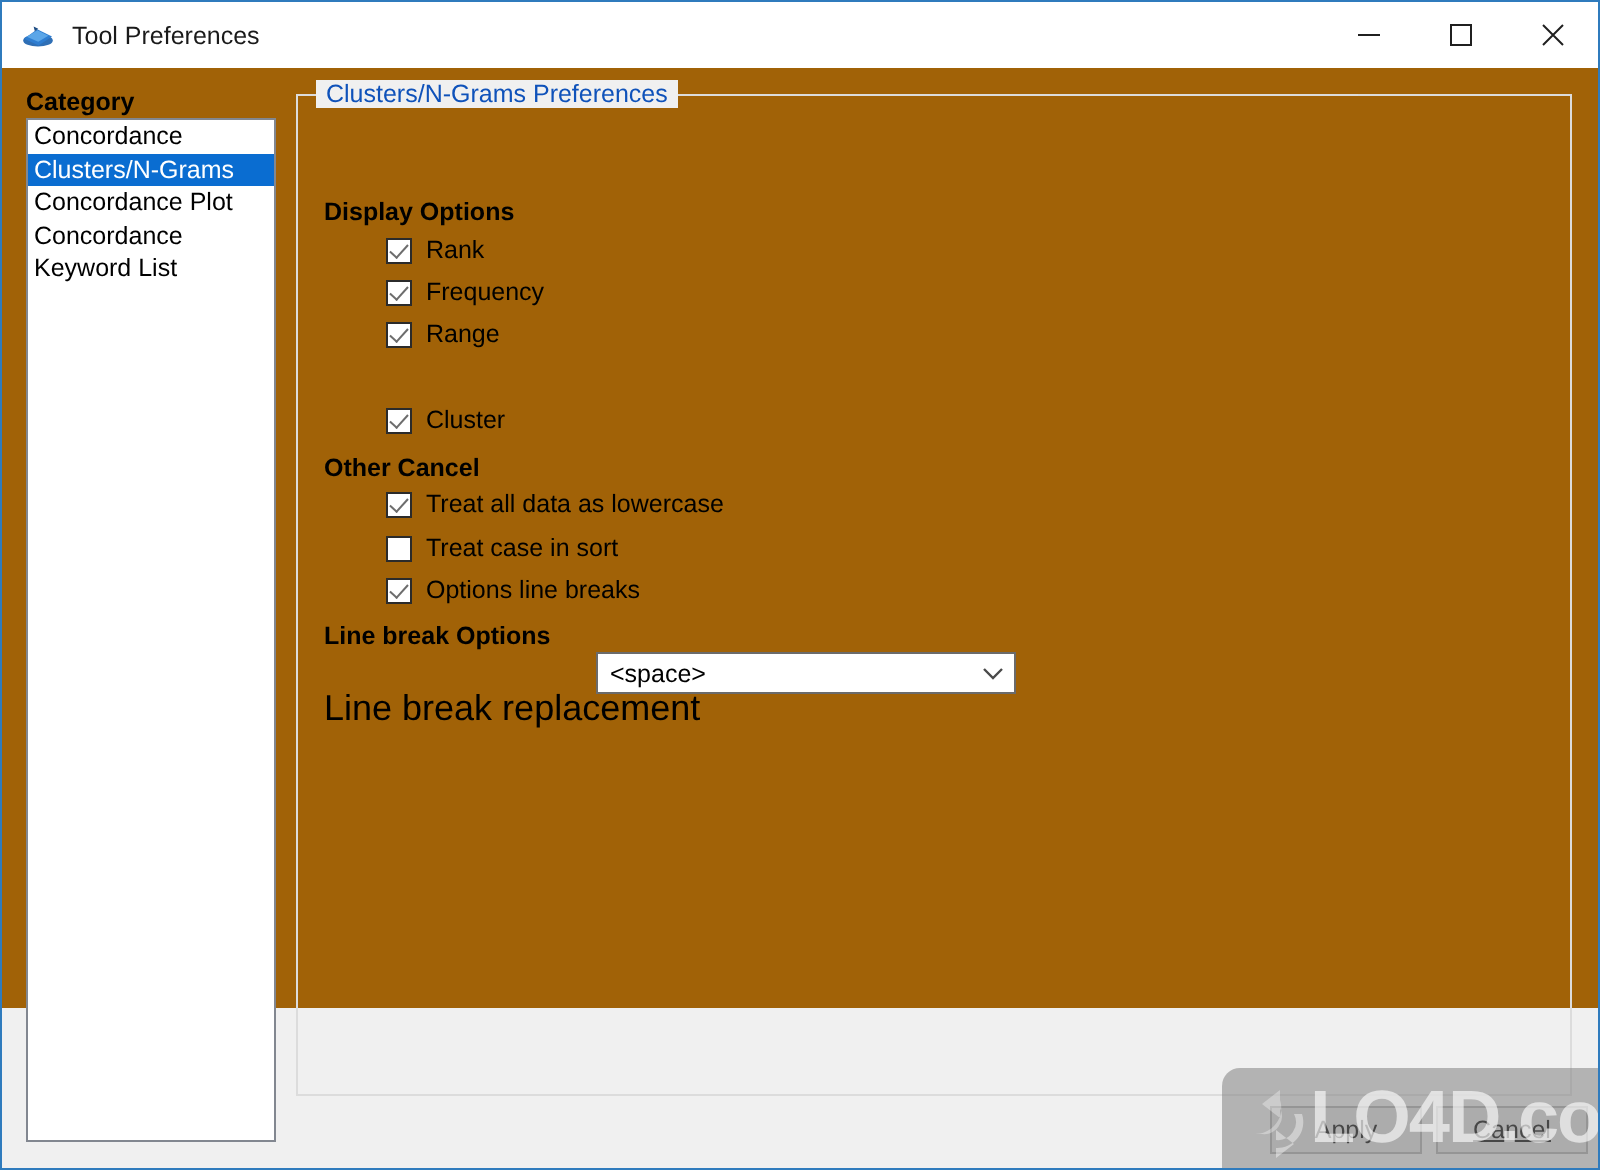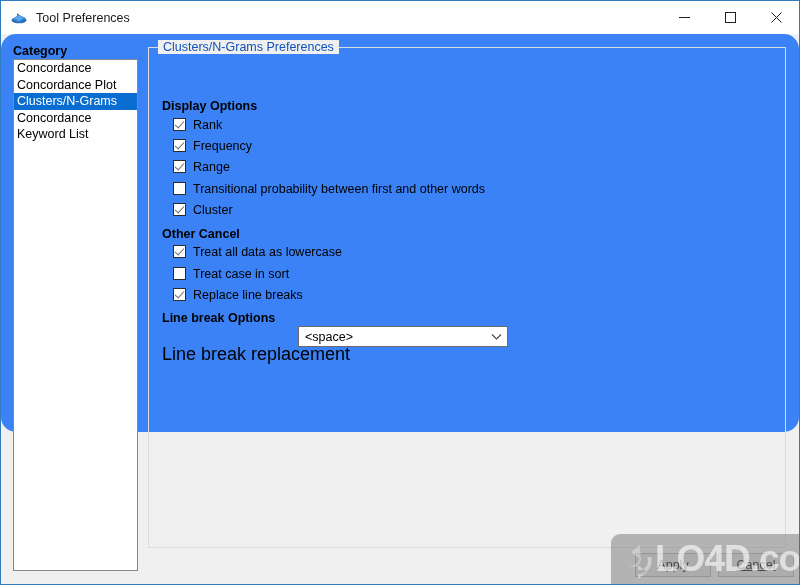--- a/index.html
+++ b/index.html
@@ -66,23 +66,22 @@
     border: none;
     padding: 0;
     cursor: default;
   }
 
   
   #client {
     position: absolute;
     left: 0; top: 33px;
     width: 798px;
-    height: 398px;
-    background: #3b82f6;
-    border-radius: 15px;
+    height: 470px;
+    background: #a16207;
   }
 
   
   #category-label {
     position: absolute;
     left: 12px; top: 10px;
     font-size: 12.5px;
     font-weight: bold;
     color: #000;
   }
@@ -134,24 +133,25 @@
     position: absolute;
     font-size: 12.5px;
     font-weight: bold;
     color: #000;
     white-space: nowrap;
   }
 
   .cb-row {
     position: absolute;
     display: flex;
-    align-items: flex-start;
+    align-items: center;
     gap: 7px;
     white-space: nowrap;
     cursor: default;
+    margin-left: 20px;
   }
   .cb-box {
     width: 13px;
     height: 13px;
     box-sizing: border-box;
     border: 1px solid #2b2b2b;
     background: #ffffff;
     flex: none;
     position: relative;
   }
@@ -296,65 +296,61 @@
         </svg>
       </button>
     </div>
   </div>
 
   <div id="client">
 
     <div id="category-label">Category</div>
     <div id="category-list">
       <div class="cat-item">Concordance</div>
+      <div class="cat-item selected">Clusters/N-Grams</div>
       <div class="cat-item">Concordance Plot</div>
-      <div class="cat-item selected">Clusters/N-Grams</div>
       <div class="cat-item">Concordance</div>
       <div class="cat-item">Keyword List</div>
     </div>
 
     <div id="pref-group"></div>
     <div id="pref-group-title">Clusters/N-Grams Preferences</div>
 
     <div class="section-head" style="left:161px; top:65px;">Display Options</div>
 
     <div class="cb-row" style="left:172px; top:84px;">
       <span class="cb-box checked"></span>
       <span class="cb-label">Rank</span>
     </div>
     <div class="cb-row" style="left:172px; top:105px;">
       <span class="cb-box checked"></span>
       <span class="cb-label">Frequency</span>
     </div>
     <div class="cb-row" style="left:172px; top:126px;">
       <span class="cb-box checked"></span>
       <span class="cb-label">Range</span>
-    </div>
-    <div class="cb-row" style="left:172px; top:148px;">
-      <span class="cb-box"></span>
-      <span class="cb-label">Transitional probability between first and other words</span>
     </div>
     <div class="cb-row" style="left:172px; top:169px;">
       <span class="cb-box checked"></span>
       <span class="cb-label">Cluster</span>
     </div>
 
     <div class="section-head" style="left:161px; top:193px;">Other Cancel</div>
 
     <div class="cb-row" style="left:172px; top:211px;">
       <span class="cb-box checked"></span>
       <span class="cb-label">Treat all data as lowercase</span>
     </div>
     <div class="cb-row" style="left:172px; top:233px;">
       <span class="cb-box"></span>
       <span class="cb-label">Treat case in sort</span>
     </div>
     <div class="cb-row" style="left:172px; top:254px;">
       <span class="cb-box checked"></span>
-      <span class="cb-label">Replace line breaks</span>
+      <span class="cb-label">Options line breaks</span>
     </div>
 
     <div class="section-head" style="left:161px; top:277px;">Line break Options</div>
 
     <div id="lbr-label">Line break replacement</div>
 
     <div id="lbr-combo">
       <span id="lbr-value">&lt;space&gt;</span>
       <span id="lbr-arrow">
         <svg width="11" height="8" viewBox="0 0 11 8">

